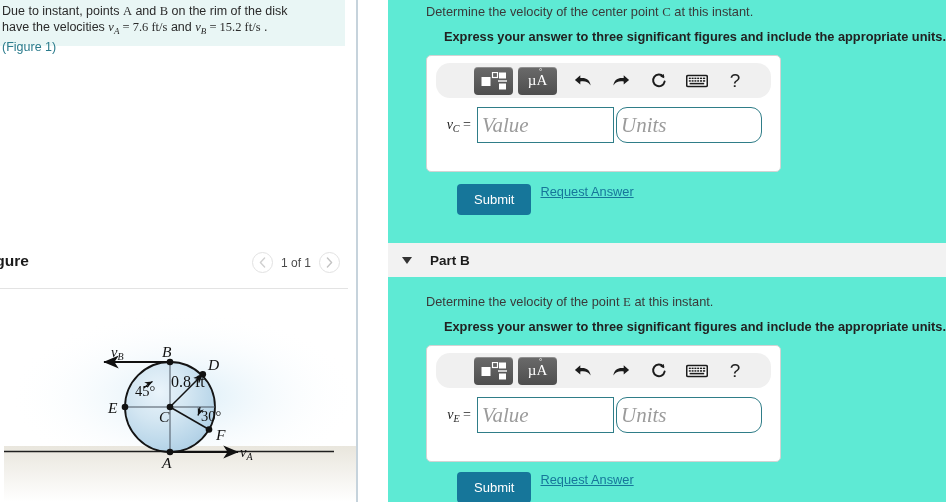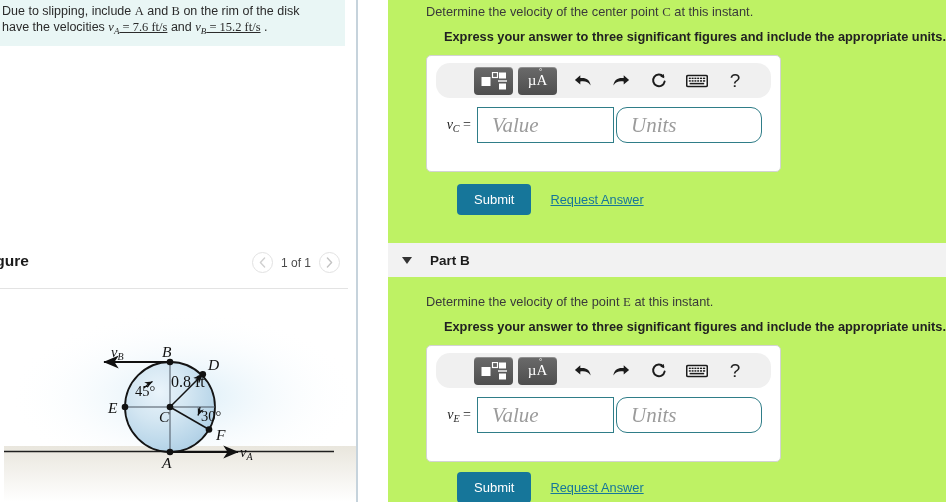--- a/index.html
+++ b/index.html
@@ -36,21 +36,21 @@
   }
   .stem-line {
     font-size: 12.5px;
     color: #2b2b2b;
     line-height: 16px;
     padding-left: 2px;
     white-space: nowrap;
   }
   .mi { font-family: "Liberation Serif", serif; font-style: italic; }
   .mi-up { font-family: "Liberation Serif", serif; font-style: normal; }
-  .munit { font-family: "Liberation Serif", serif; font-style: normal; text-decoration: underline; }
+  .munit { font-family: "Liberation Serif", serif; font-style: normal; }
   .sub { font-size: 0.72em; vertical-align: -0.28em; font-family: "Liberation Serif", serif; font-style: italic; }
   .figlink {
     font-size: 12.5px;
     color: #2a7b8c;
     line-height: 16px;
     padding-left: 2px;
     display: block;
     text-decoration: none;
     cursor: pointer;
   }
@@ -117,21 +117,21 @@
     height: 502px;
     background: #c6d3dc;
   }
 
   
   #right-col {
     position: absolute;
     left: 388px; top: 0;
     width: 558px;
     height: 502px;
-    background: #bef264;
+    background: #5eead4;
   }
   .q-text {
     font-size: 12.8px;
     color: #3a3a3a;
     line-height: 17px;
   }
   .q-bold {
     font-size: 12.8px;
     color: #222;
     font-weight: bold;
@@ -206,37 +206,37 @@
     padding-right: 6px;
     white-space: nowrap;
   }
   .ans-label .eq { font-style: normal; }
   .ans-field {
     height: 36px;
     border: 1px solid #2f7d88;
     background: #fff;
     display: flex;
     align-items: center;
-    padding-left: 14px;
+    padding-left: 4px;
     box-sizing: border-box;
     cursor: text;
   }
   .ans-field .ph {
     font-family: "Liberation Serif", serif;
     font-style: italic;
     font-size: 21px;
     color: #9b9b9b;
   }
   .field-value { width: 137px; }
   .field-units { width: 146px; margin-left: 2px; border-radius: 11px; }
 
   .submit-row {
     display: flex;
-    align-items: center;
-    gap: 19px;
+    align-items: flex-start;
+    gap: 9px;
     padding-left: 31px;
   }
   .submit-btn {
     background: #16769a;
     color: #fff;
     border: none;
     border-radius: 4px;
     font-family: "Liberation Sans", sans-serif;
     font-size: 13px;
     padding: 8px 17px;
@@ -273,25 +273,26 @@
 </style>
 </head>
 <body>
 
 <div id="root">
 
   <div id="left-col">
 
     <div id="question-stem">
       <div class="stem-line">
-        <span>Due to slipping, include </span><span class="mi-up">A</span><span> and </span><span class="mi-up">B</span><span> on the rim of the disk</span>
+        <span>Due to instant, points </span><span class="mi-up">A</span><span> and </span><span class="mi-up">B</span><span> on the rim of the disk</span>
       </div>
       <div class="stem-line">
         <span>have the velocities </span><span class="mi">v</span><span class="sub">A</span><span class="munit"> = 7.6 ft/s</span><span> and </span><span class="mi">v</span><span class="sub">B</span><span class="munit"> = 15.2 ft/s</span><span> .</span>
       </div>
+      <span class="figlink">(Figure 1)</span>
     </div>
 
     <div id="figure-header">
       <div id="figure-title">igure</div>
       <div id="figure-nav">
         <div class="nav-circle">
           <svg width="7" height="11" viewBox="0 0 7 11">
             <path d="M5.6 1 L1.4 5.5 L5.6 10" stroke="#d0d0d0" stroke-width="1.4" fill="none" stroke-linecap="round" stroke-linejoin="round"></path>
           </svg>
         </div>

